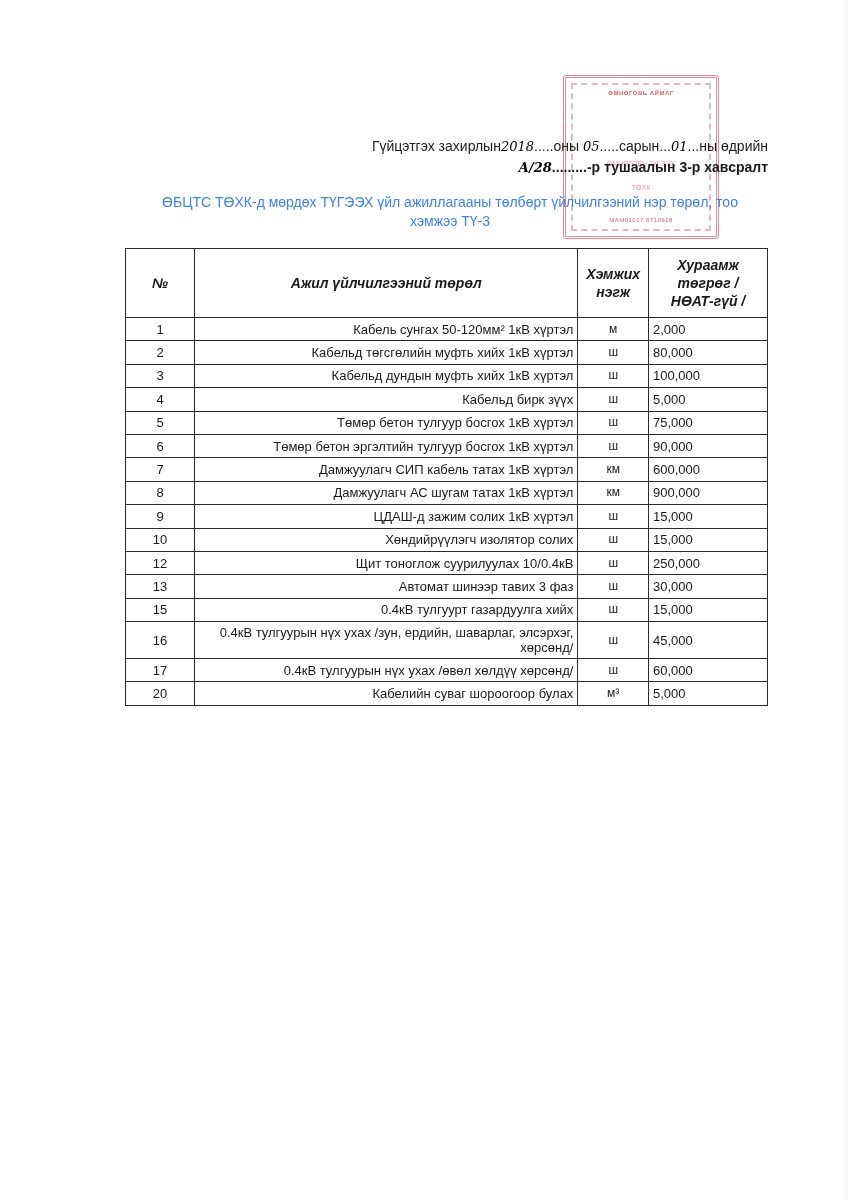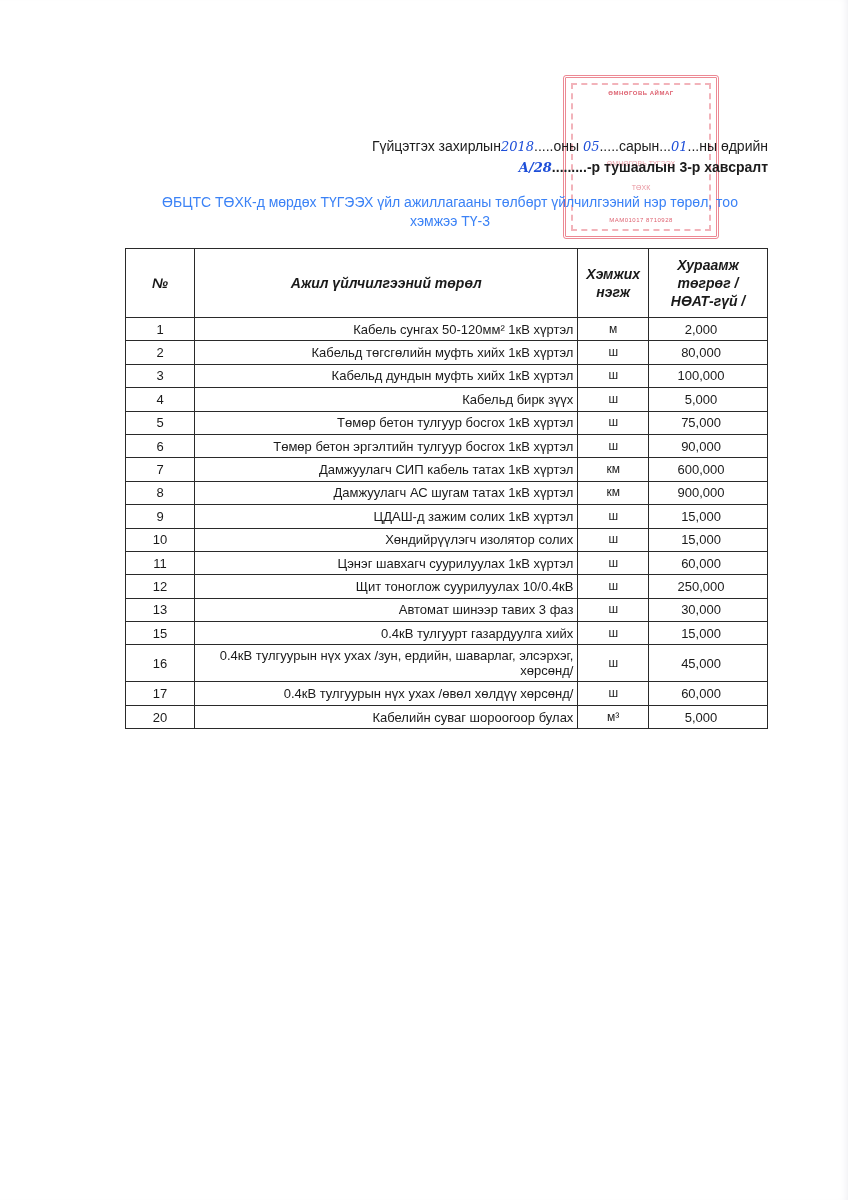--- a/index.html
+++ b/index.html
@@ -23,21 +23,21 @@
     font-size: 14px;
     line-height: 20px;
     color: #1c1c1c;
   }
   .approval.l1 { top: 136px; }
   .approval.l2 { top: 157px; font-weight: bold; }
   .dots { letter-spacing: 0px; }
   .hand {
     font-family: "DejaVu Serif", serif;
     font-style: italic;
-    color: #1d4ed8;
+    color: #000000;
     font-size: 13px;
   }
   .title {
     position: absolute;
     left: 125px; width: 650px;
     top: 193px;
     text-align: center;
     font-size: 14px;
     line-height: 19px;
     color: #3b82f6;
@@ -97,21 +97,21 @@
     font-style: italic;
     font-weight: bold;
     font-size: 14px;
     line-height: 18px;
     text-align: center;
   }
   table.services td { height: 22.4px; line-height: 15px; }
   table.services td.num { text-align: center; width: 62px; }
   table.services td.desc { text-align: right; padding-left: 3px; }
   table.services td.unit { text-align: center; width: 62px; font-size: 12px; }
-  table.services td.price { text-align: center; width: 98px; padding-right: 18px; }
+  table.services td.price { text-align: left; width: 98px; padding-right: 18px; }
   col.c1 { width: 70px; }
   col.c2 { width: 395px; }
   col.c3 { width: 71px; }
   col.c4 { width: 107px; }
 </style>
 </head>
 <body>
 
 <div class="page-edge"></div>
 
@@ -212,26 +212,20 @@
         <td class="unit">ш</td>
         <td class="price">15,000</td>
       </tr>
     <tr>
         <td class="num">10</td>
         <td class="desc">Хөндийрүүлэгч изолятор солих</td>
         <td class="unit">ш</td>
         <td class="price">15,000</td>
       </tr>
     <tr>
-        <td class="num">11</td>
-        <td class="desc">Цэнэг шавхагч суурилуулах 1кВ хүртэл</td>
-        <td class="unit">ш</td>
-        <td class="price">60,000</td>
-      </tr>
-    <tr>
         <td class="num">12</td>
         <td class="desc">Щит тоноглож суурилуулах 10/0.4кВ</td>
         <td class="unit">ш</td>
         <td class="price">250,000</td>
       </tr>
     <tr>
         <td class="num">13</td>
         <td class="desc">Автомат шинээр тавих 3 фаз</td>
         <td class="unit">ш</td>
         <td class="price">30,000</td>

